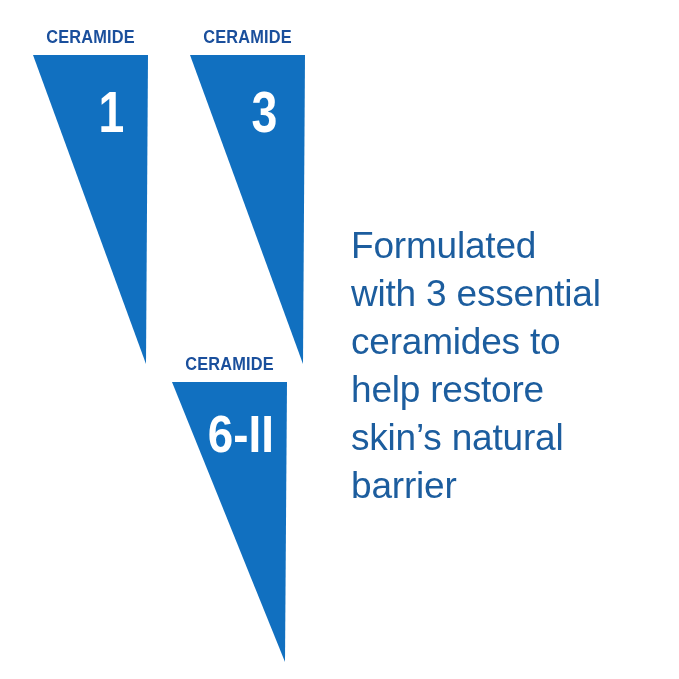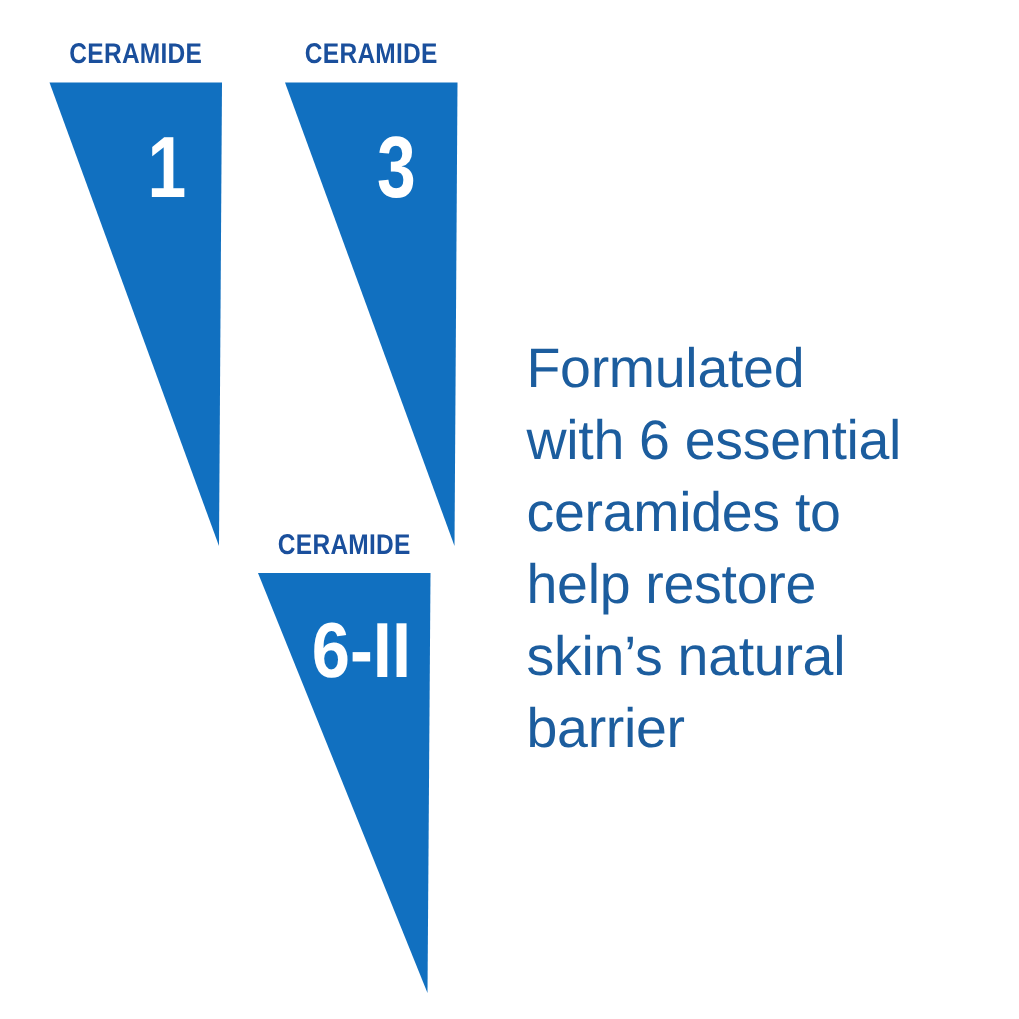--- a/index.html
+++ b/index.html
@@ -150,19 +150,19 @@
     <div class="ceramide-label">CERAMIDE</div>
     <div class="ceramide-flag">
       <svg width="115" height="280" viewBox="0 0 115 280" aria-hidden="true">
         <polygon points="0,0 115,0 113,280" fill="#1170c0"></polygon>
       </svg>
     </div>
     <div class="ceramide-number">6-II</div>
   </div>
 
   <div id="description-block">Formulated
-with 6 essential
+with 3 essential
 ceramides to
 help restore
 skin’s natural
 barrier</div>
 
 </div>
 
 </body></html>

